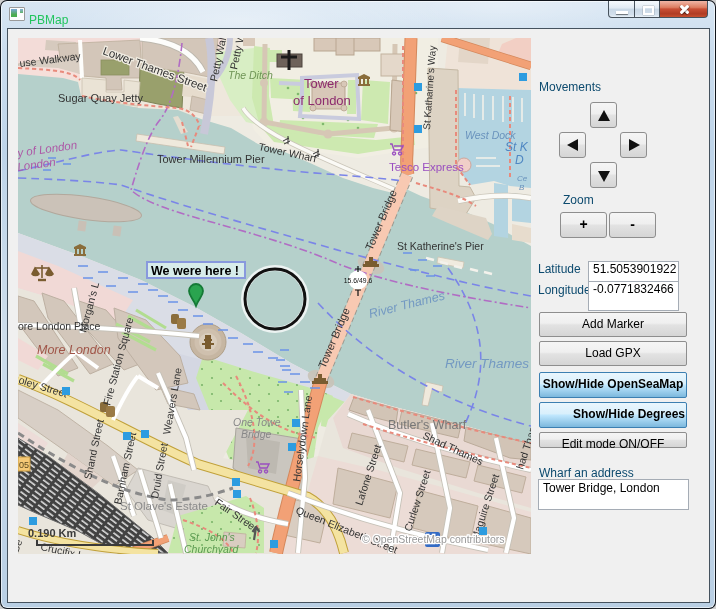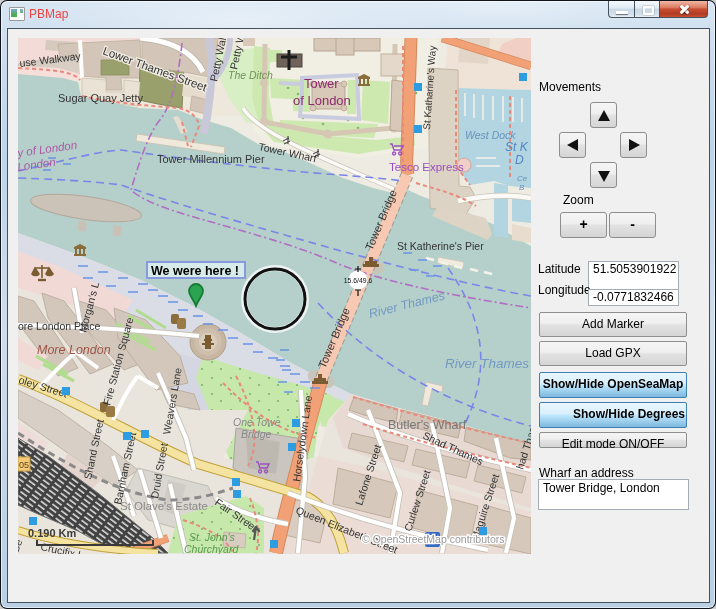--- a/index.html
+++ b/index.html
@@ -2,35 +2,35 @@
 <html><head>
 <meta charset="utf-8">
 <style>
 html,body{margin:0;padding:0;}
 body{width:716px;height:609px;overflow:hidden;background:#cfcfcf;font-family:"Liberation Sans",sans-serif;position:relative;}
 .win{position:absolute;left:0;top:0;width:716px;height:609px;background:#10151c;border-radius:7px;}
 .glass{position:absolute;left:1px;top:1px;width:714px;height:607px;border-radius:6px;
  background:radial-gradient(ellipse 300px 60px at 240px 20px,rgba(255,255,255,0.45),rgba(255,255,255,0) 70%),radial-gradient(ellipse 260px 50px at 500px 5px,rgba(255,255,255,0.35),rgba(255,255,255,0) 70%),linear-gradient(180deg,#d8e6f3 0%,#cbddee 8%,#bed4e9 25%,#cdddeb 55%,#c3d6e8 75%,#b9cfe4 100%);
  box-shadow:inset 0 0 0 1px rgba(255,255,255,0.6);}
 .client{position:absolute;left:7px;top:28px;width:701px;height:573px;background:#f0f0f0;border:1px solid #45525e;}
-.titletext{position:absolute;left:29px;top:7px;font-size:12px;color:#ef4444;}
+.titletext{position:absolute;left:29px;top:13px;font-size:12px;color:#22c55e;}
 .appicon{position:absolute;left:9px;top:7px;width:14px;height:12px;background:#fdfdfd;border:1px solid #9a9a9a;border-radius:1px;}
 .appicon .l{position:absolute;left:1px;top:1px;width:6px;height:8px;background:linear-gradient(180deg,#7aa7d8,#4faa52 70%,#46b04e);}
 .appicon .r{position:absolute;right:1px;top:1px;width:3px;height:4px;background:linear-gradient(180deg,#88b2da,#63b567);}
 
 .capbtn{position:absolute;top:1px;height:17px;border:1px solid #47525c;border-top:none;box-sizing:border-box;}
 .btnmin{left:608px;width:27px;border-radius:0 0 0 4px;background:linear-gradient(180deg,#f6fafd 0%,#e0eaf3 45%,#c8d7e5 50%,#d3e0ec 85%,#e8f1f8 100%);}
 .btnmax{left:634px;width:26px;background:linear-gradient(180deg,#f6fafd 0%,#e0eaf3 45%,#c8d7e5 50%,#d3e0ec 85%,#e8f1f8 100%);}
 .btncls{left:659px;width:49px;border-radius:0 0 4px 0;background:linear-gradient(180deg,#f0b6a6 0%,#dd7e62 40%,#c94f35 50%,#b03c24 80%,#c8502f 100%);}
 .minbar{position:absolute;left:7px;top:10px;width:12px;height:3px;background:#fff;box-shadow:0 1px 1px rgba(0,0,0,.5);}
 .maxbox{position:absolute;left:8px;top:5px;width:7px;height:5px;border:2px solid #fff;box-shadow:0 0 1px rgba(0,0,0,.6);}
 .clsa{position:absolute;left:19px;top:7px;width:11px;height:3px;background:#fff;border-radius:1px;transform:rotate(45deg);box-shadow:0 1px 1px rgba(0,0,0,.45);}
 .clsb{position:absolute;left:19px;top:7px;width:11px;height:3px;background:#fff;border-radius:1px;transform:rotate(-45deg);box-shadow:0 1px 1px rgba(0,0,0,.45);}
 
-.lbl{position:absolute;font-size:12px;color:#000000;}
+.lbl{position:absolute;font-size:12px;color:#0c4a6e;}
 .nb{position:absolute;width:27px;height:26px;border:1px solid #8e8e8e;border-radius:3px;box-sizing:border-box;
  background:linear-gradient(180deg,#f5f5f5 0%,#efefef 44%,#e2e2e2 52%,#d5d5d5 100%);}
 .tri{position:absolute;width:0;height:0;}
 .zb{position:absolute;width:47px;height:26px;border:1px solid #8e8e8e;border-radius:3px;box-sizing:border-box;
  background:linear-gradient(180deg,#f5f5f5 0%,#efefef 44%,#e2e2e2 52%,#d5d5d5 100%);
  font-size:14px;font-weight:bold;text-align:center;line-height:23px;}
 .tbx{position:absolute;border:1px solid #a5acb5;background:#fff;font-size:12px;color:#000;padding:0 0 0 4px;box-sizing:border-box;line-height:15px;}
 .btn{position:absolute;left:531px;width:148px;height:25px;border:1px solid #8e8e8e;border-radius:2px;box-sizing:border-box;
  background:linear-gradient(180deg,#f5f5f5 0%,#efefef 44%,#e2e2e2 52%,#d5d5d5 100%);
  font-size:12px;color:#000;text-align:center;line-height:23px;font-family:"Liberation Sans",sans-serif;}
@@ -536,21 +536,21 @@
       </div>
   <div class="nb" style="left:582px;top:133px;">
         <div class="tri" style="left:7px;top:8px;border-left:6px solid transparent;border-right:6px solid transparent;border-top:11px solid #111;"></div>
       </div>
   <div class="lbl" style="left:531px;top:164px;margin-left:24px;">Zoom</div>
   <div class="zb" style="left:552px;top:183px;">+</div>
   <div class="zb" style="left:601px;top:183px;">-</div>
   <div class="lbl" style="left:530px;top:233px;">Latitude</div>
   <div class="tbx" style="left:580px;top:232px;width:91px;height:30px;">51.5053901922</div>
   <div class="lbl" style="left:530px;top:254px;">Longitude</div>
-  <div class="tbx" style="left:580px;top:260px;width:91px;height:17px;">-0.0771832466</div>
+  <div class="tbx" style="left:580px;top:252px;width:91px;height:30px;">-0.0771832466</div>
   <div class="btn" style="top:283px;">Add Marker</div>
   <div class="btn" style="top:312px;">Load GPX</div>
   <div class="btn btnblue" style="top:343px;height:26px;">Show/Hide OpenSeaMap</div>
   <div class="btn btnblue" style="top:373px;height:26px;padding-left:32px;">Show/Hide Degrees</div>
   <div class="btn" style="top:403px;height:16px;">Edit mode ON/OFF</div>
   <div class="lbl" style="left:531px;top:437px;">Wharf an address</div>
   <div class="tbx" style="left:530px;top:450px;width:151px;height:31px;line-height:17px;">Tower Bridge, London</div>
  </div>
 </div>
 

